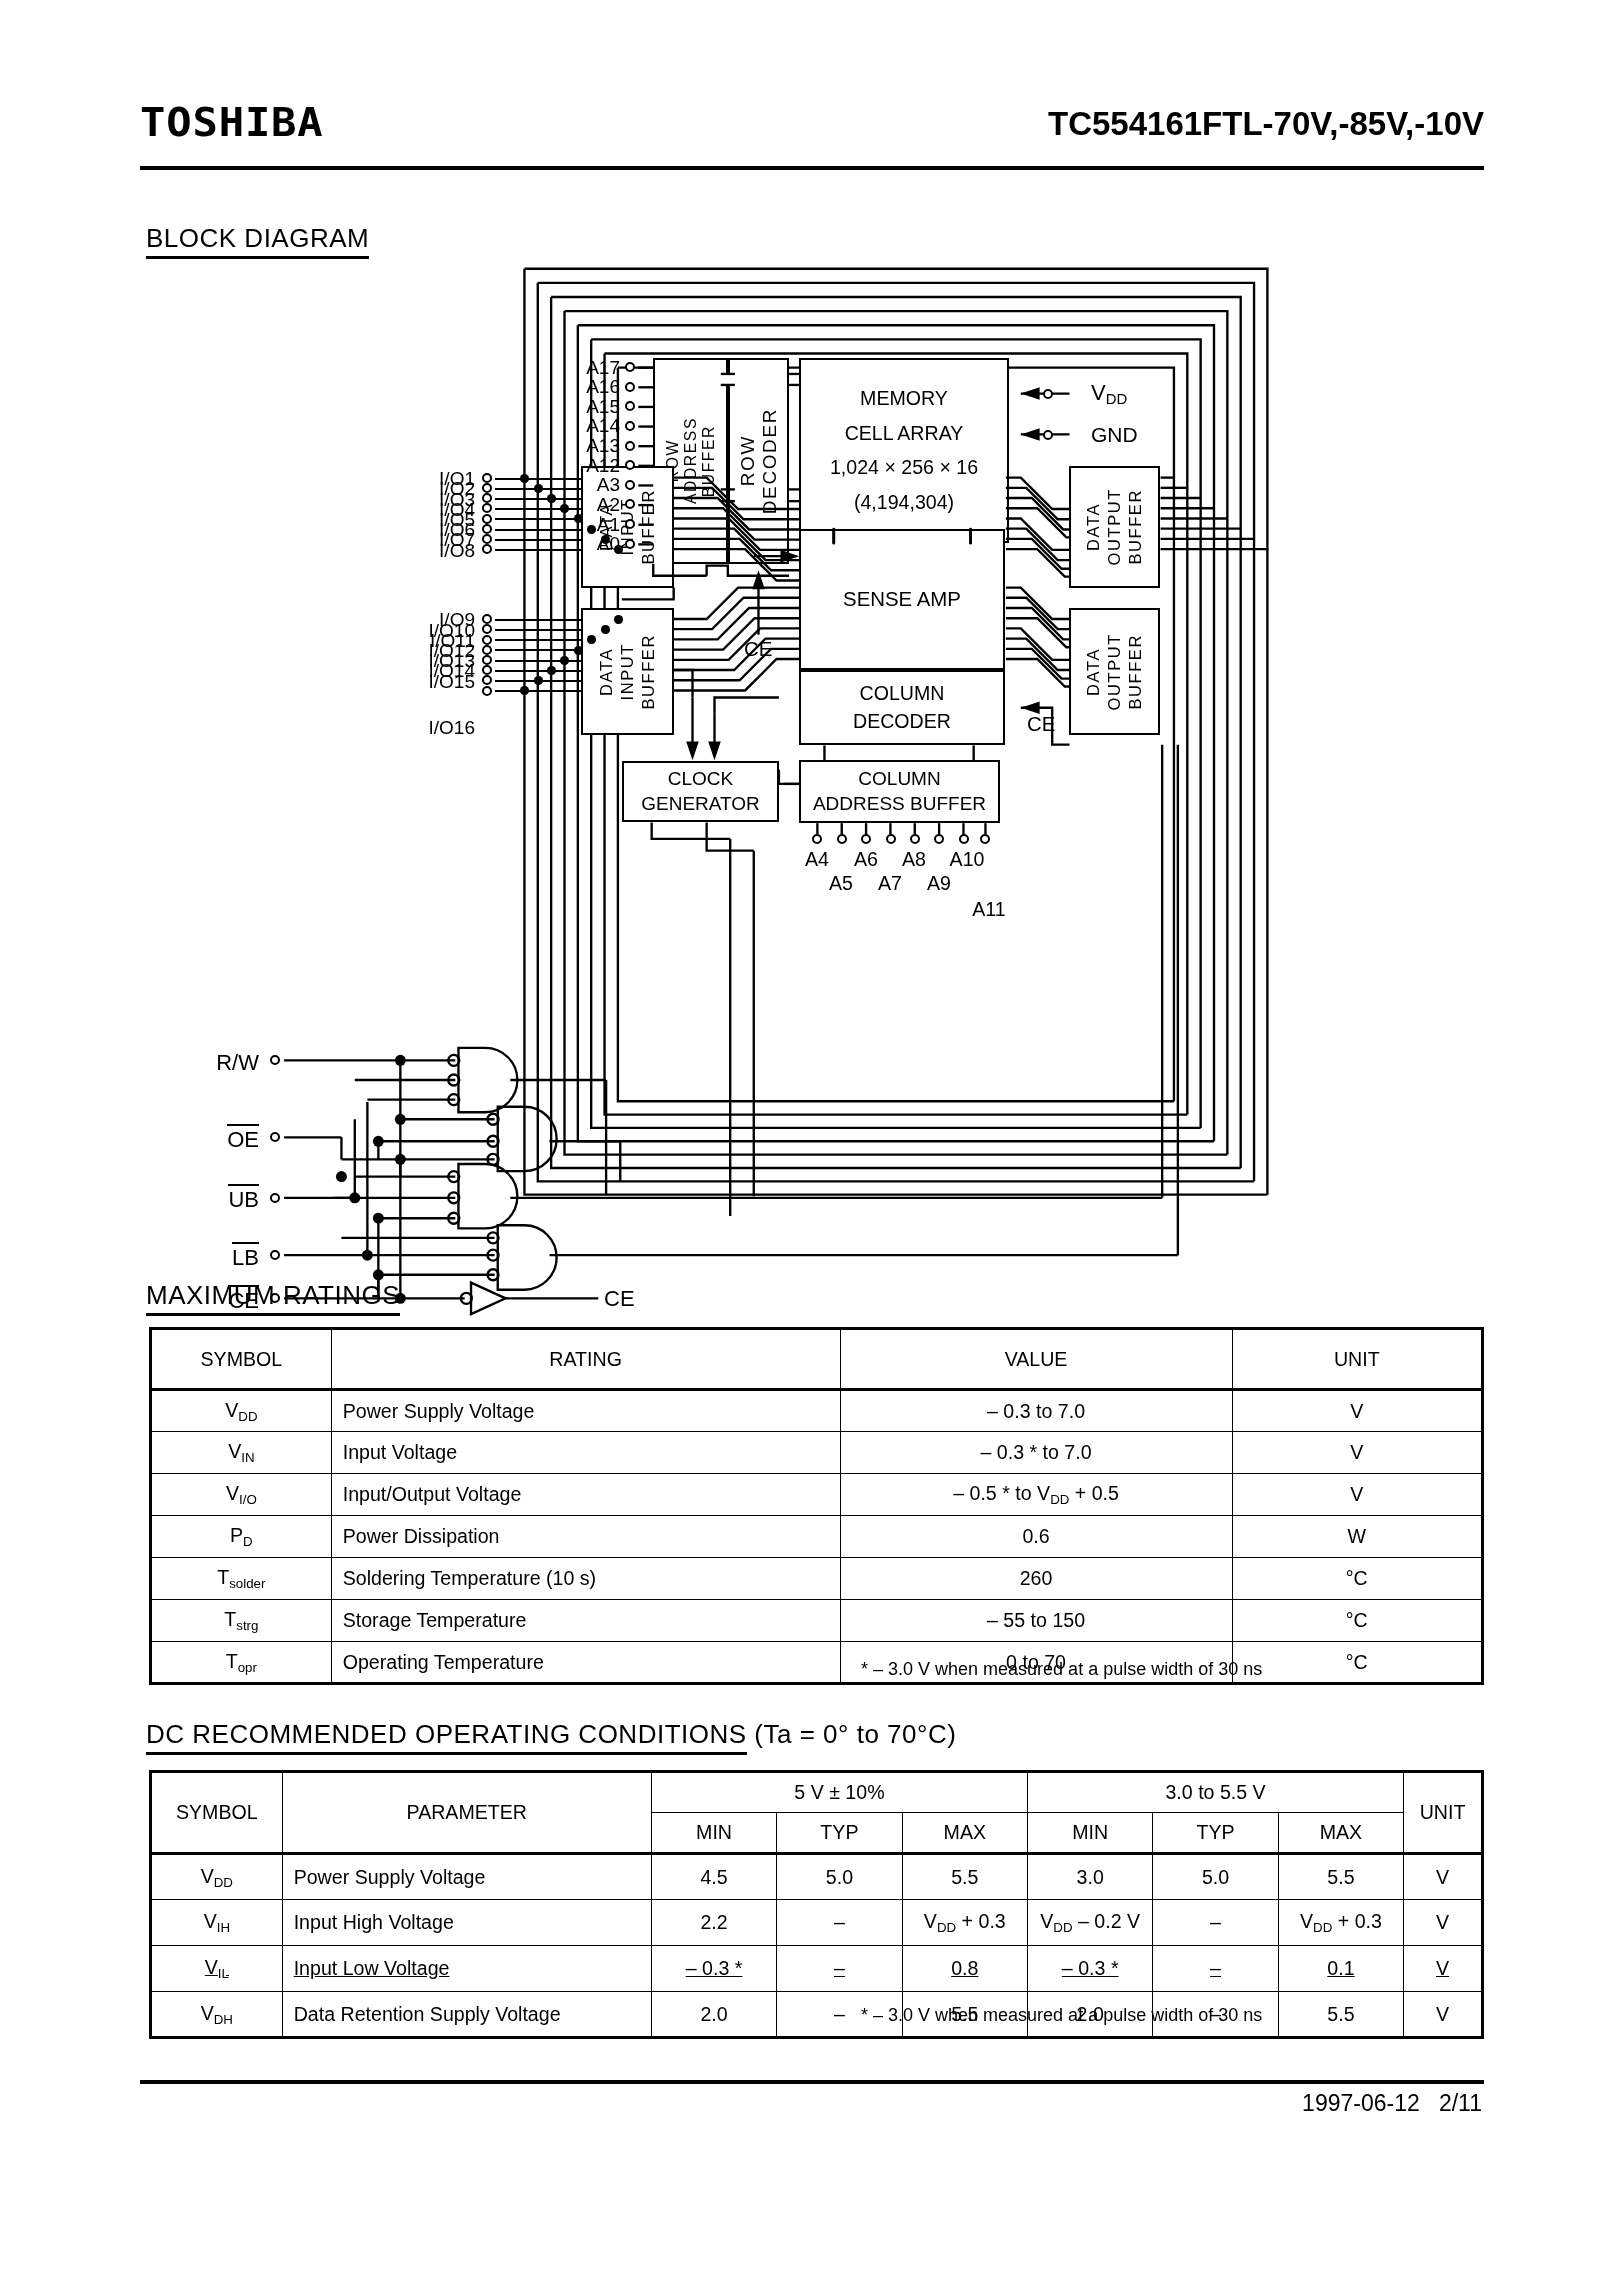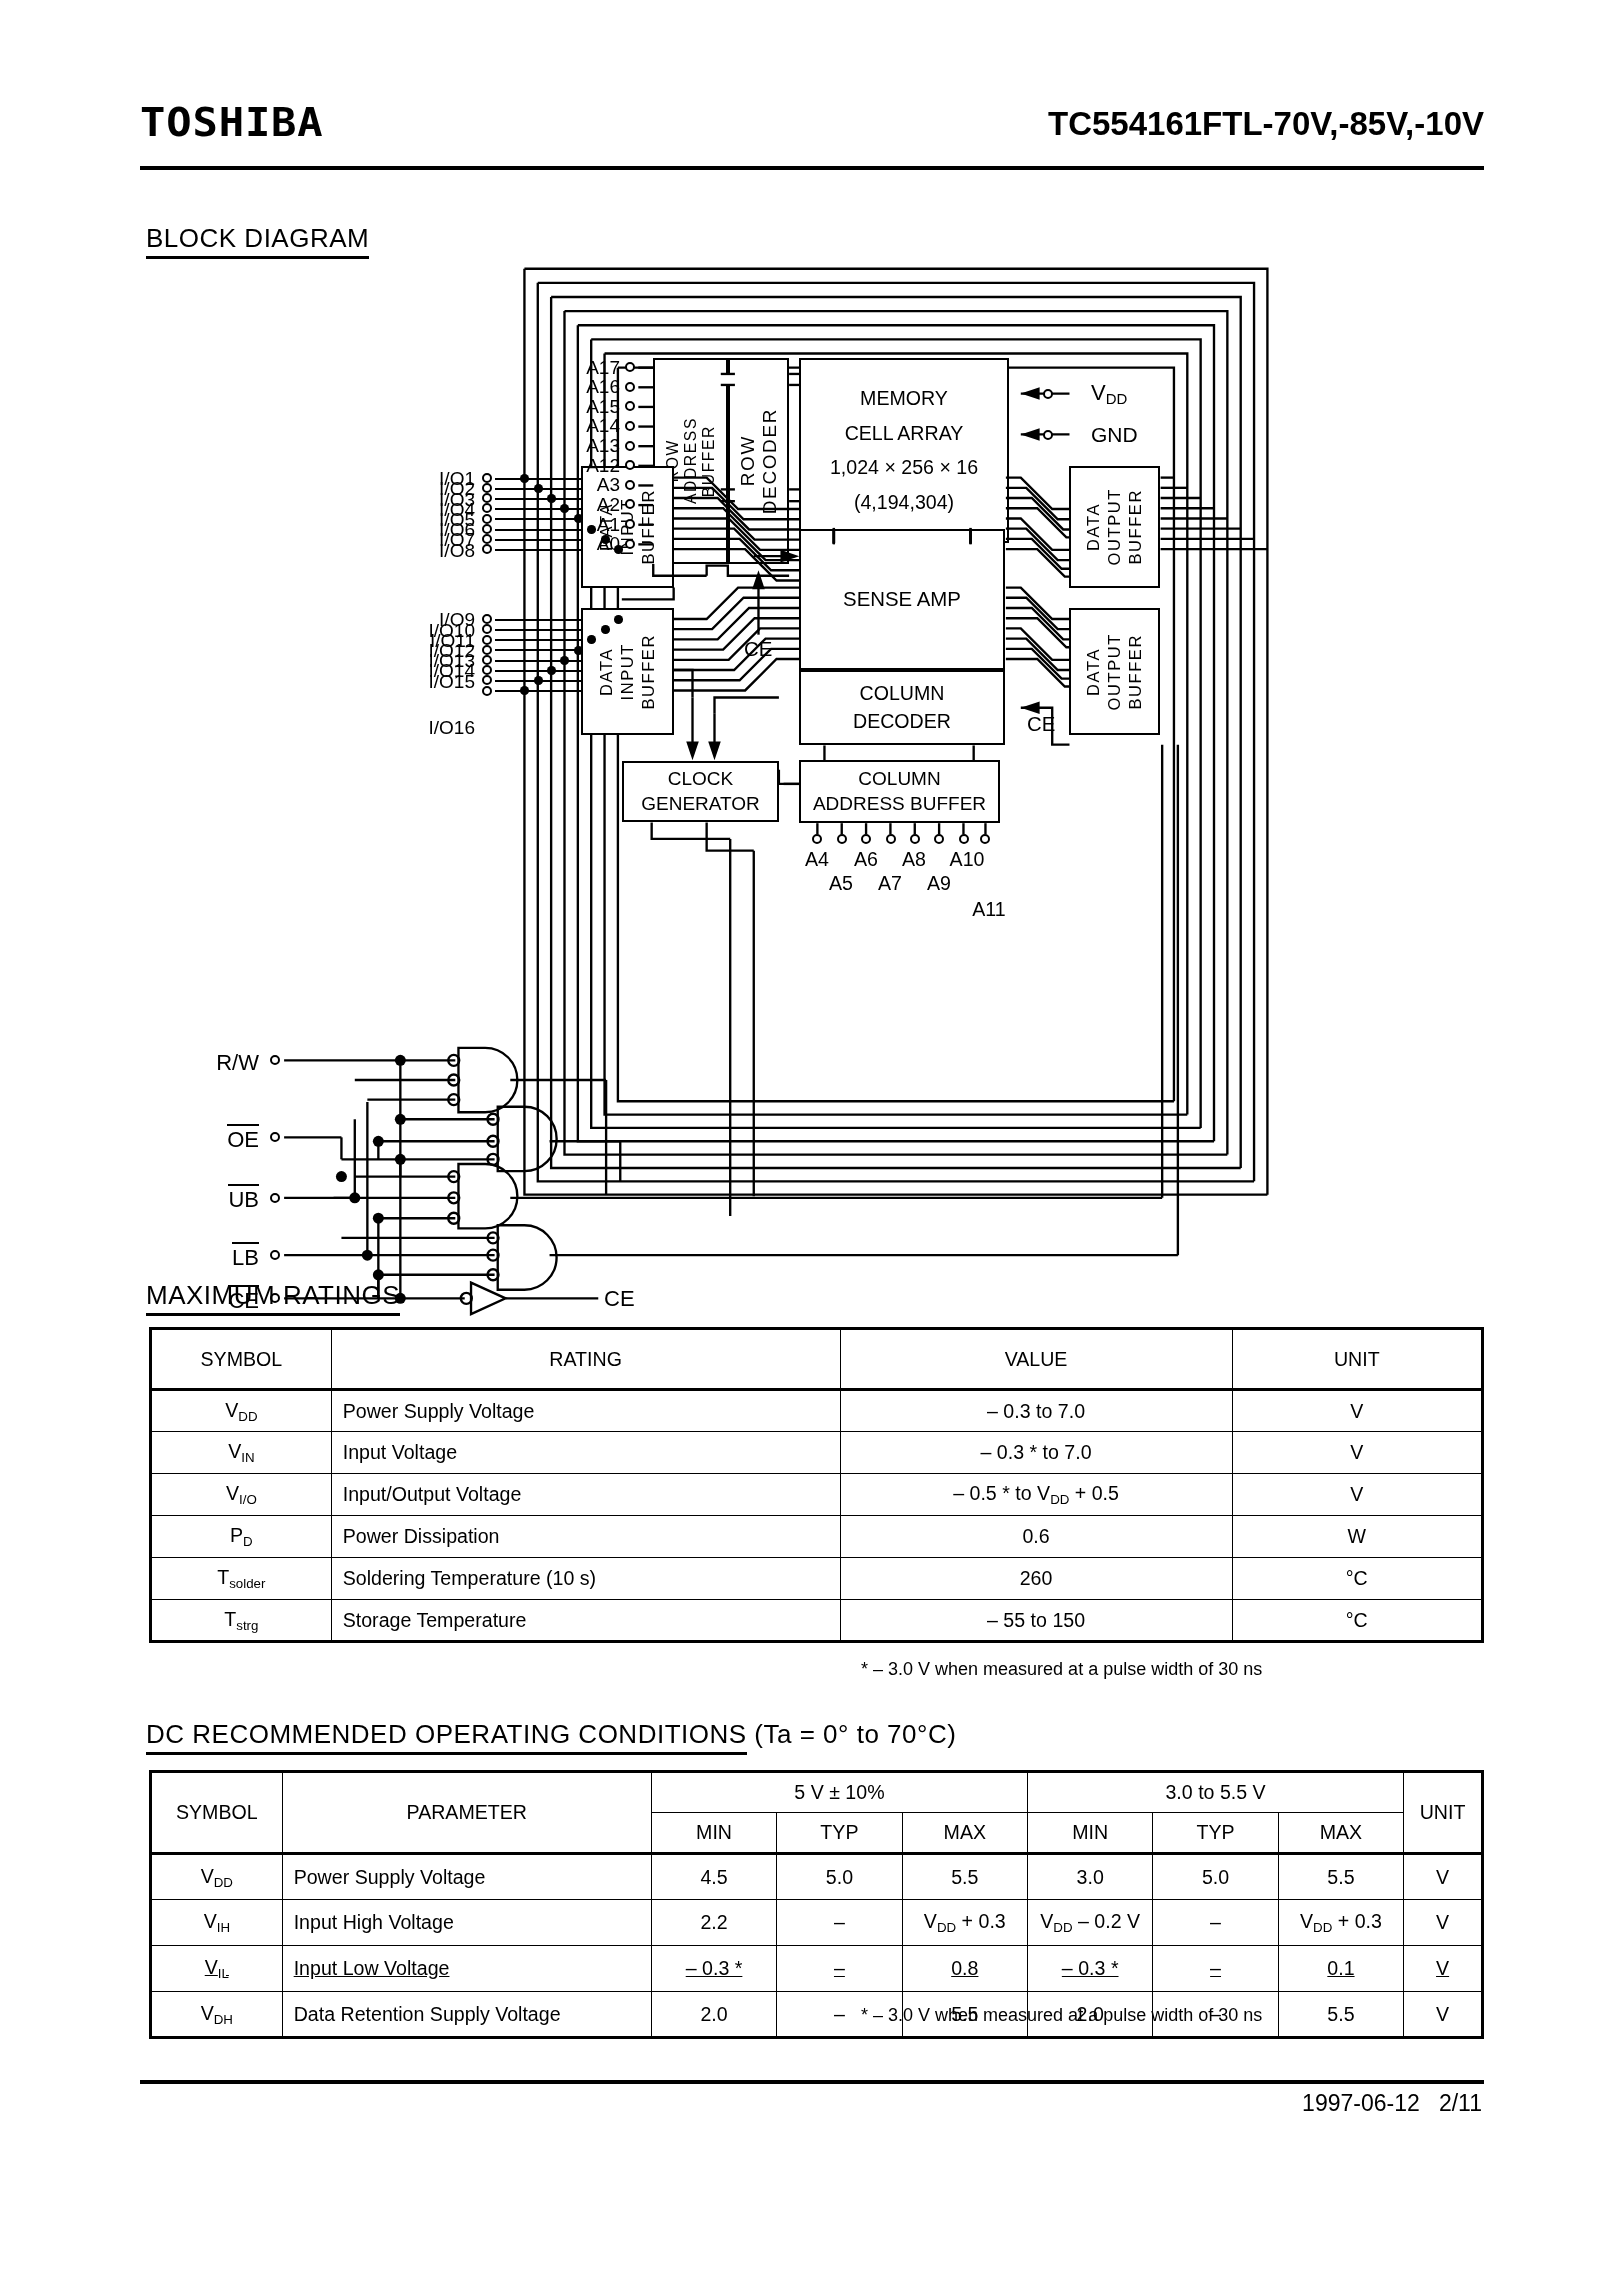--- a/index.html
+++ b/index.html
@@ -612,20 +612,26 @@
       <td class="lft">Soldering Temperature (10 s)</td>
       <td>260</td>
       <td>°C</td>
     </tr>
     <tr style="height:42px;">
       <td><span>T</span><sub>strg</sub></td>
       <td class="lft">Storage Temperature</td>
       <td>– 55 to 150</td>
       <td>°C</td>
     </tr>
+    <tr style="height:42px;">
+      <td><span>T</span><sub>opr</sub></td>
+      <td class="lft">Operating Temperature</td>
+      <td>0 to 70</td>
+      <td>°C</td>
+    </tr>
   </tbody>
 </table>
 
 <div class="fnote" style="left:861px;top:1659px;">*   – 3.0 V when measured at a pulse width of 30 ns</div>
 
 <div class="sec-h" style="left:146px;top:1719px;font-size:26px;">
   <span class="u">DC RECOMMENDED OPERATING CONDITIONS</span><span> (Ta  =  0° to 70°C)</span>
 </div>
 
 <table class="dt" id="dctbl" style="left:149px;top:1770px;width:1335px;border:3.9px solid #000;">

